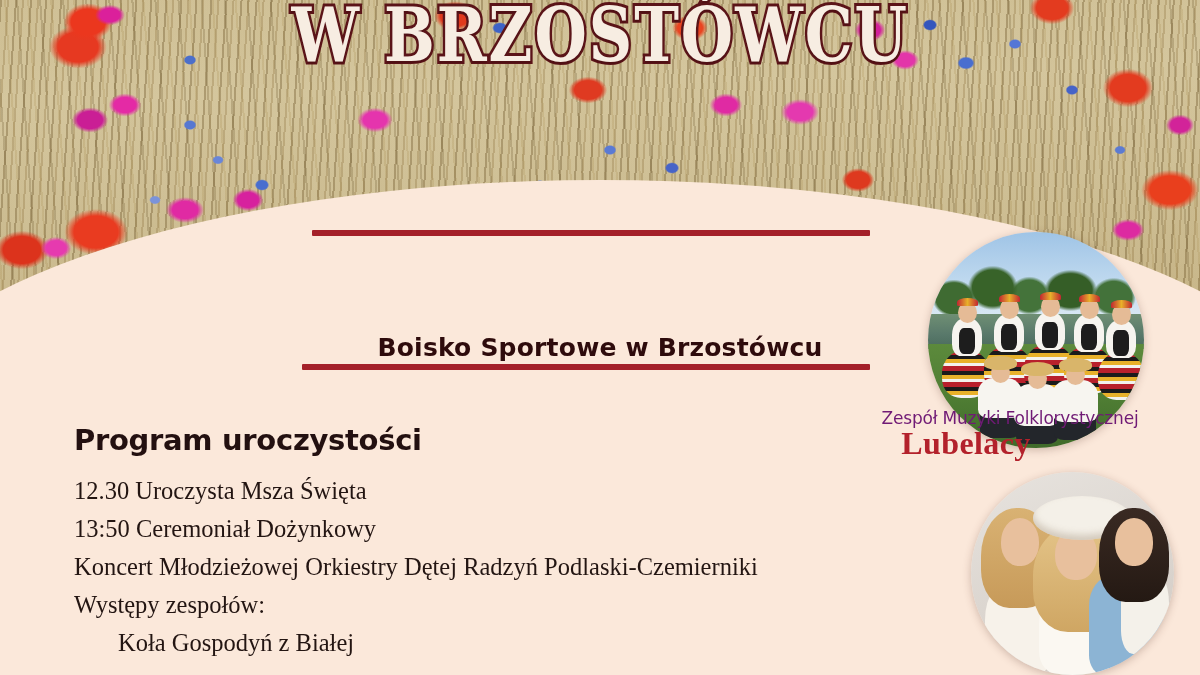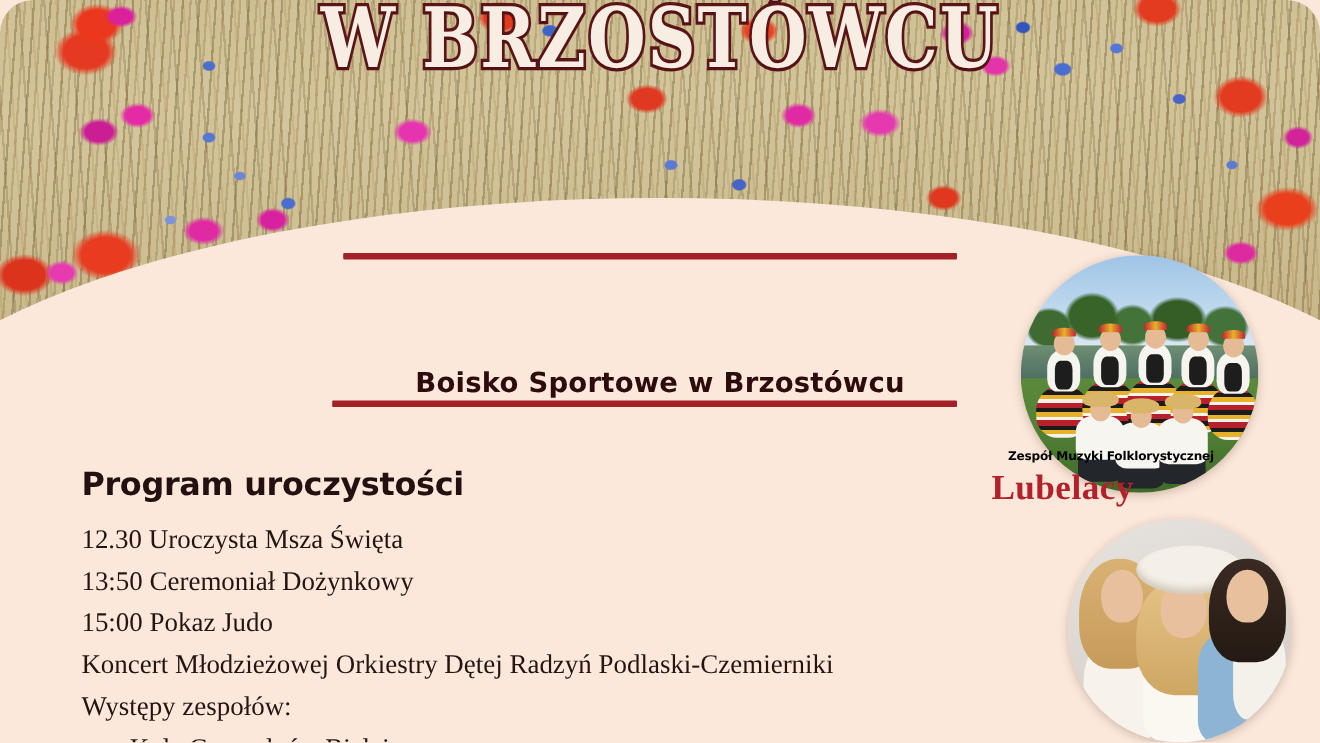--- a/index.html
+++ b/index.html
@@ -7,21 +7,20 @@
   body {
     font-family:"Liberation Sans", sans-serif;
     background:#FBE8DA;
     position:relative;
   }
   #poster {
     position:absolute; left:0; top:0;
     width:1200px; height:675px;
     overflow:hidden;
     background:#FBE8DA;
-    border-radius:30px;
   }
 
   
   .bg-photo {
     position:absolute; left:0; top:0; width:1200px; height:430px;
     background:
       
       radial-gradient(ellipse 9px 7px at 190px 60px, #4d6fc8 0%, #4d6fc8 55%, transparent 70%),
       radial-gradient(ellipse 11px 8px at 500px 28px, #3f63c4 0%, #3f63c4 55%, transparent 72%),
       radial-gradient(ellipse 10px 8px at 930px 25px, #3456bb 0%, #3456bb 55%, transparent 72%),
@@ -192,22 +191,22 @@
   .lub-vest { position:absolute; border-radius:30%; background:#1d1d1d; }
   .lub-head { position:absolute; border-radius:50%; background:#e5bb96; }
   .lub-wreath { position:absolute; border-radius:50% 50% 10% 10%;
     background:linear-gradient(90deg,#c22531,#e8b12a,#c22531); }
   .lub-hat { position:absolute; border-radius:50% 50% 40% 40%; background:#d9b56a; }
   .lub-shirt { position:absolute; border-radius:36% 36% 22% 22%; background:#f7f5f0; }
   .lub-trouser { position:absolute; border-radius:24%; background:#23262b; }
 
   .lubelacy-caption-small {
     position:absolute; left:860px; top:408px; width:300px; text-align:center;
-    font-family:"DejaVu Sans", sans-serif; font-weight:700; font-size:11px;
-    color:#000000; letter-spacing:-.2px;
+    font-family:"DejaVu Sans", sans-serif; font-weight:400; font-size:17px;
+    color:#701a75; letter-spacing:-.2px;
   }
   .lubelacy-caption-big {
     position:absolute; left:816px; top:425px; width:300px; text-align:center;
     font-family:"Liberation Serif", serif; font-weight:700; font-size:32px;
     color:#B3212B; letter-spacing:.4px;
   }
 
   
   .circle-casandra { left:971px; top:472px; width:203px; height:203px; }
   .cas-bg { position:absolute; inset:0; background:linear-gradient(160deg,#e7e3de 0%,#dbd5cf 55%,#cfc8c1 100%); }
@@ -243,21 +242,20 @@
   </div>
 
   <div class="rule rule-top"></div>
   <div class="date-venue">Boisko Sportowe w Brzostówcu</div>
   <div class="rule rule-bottom"></div>
 
   <div class="program-title">Program uroczystości</div>
   <ul class="program-list" id="program-list">
       <li>12.30 Uroczysta Msza Święta</li>
       <li>13:50 Ceremoniał Dożynkowy</li>
-      <li>15:00 Pokaz Judo</li>
       <li>Koncert Młodzieżowej Orkiestry Dętej Radzyń Podlaski-Czemierniki</li>
       <li>Występy zespołów:</li>
       <li class="sub">Koła Gospodyń z Białej</li>
     </ul>
 
   <div class="photo-circle circle-lubelacy">
     <div class="lub-sky"></div>
     <div class="lub-trees"></div>
     <div class="lub-water"></div>
     <div class="lub-grass"></div>

